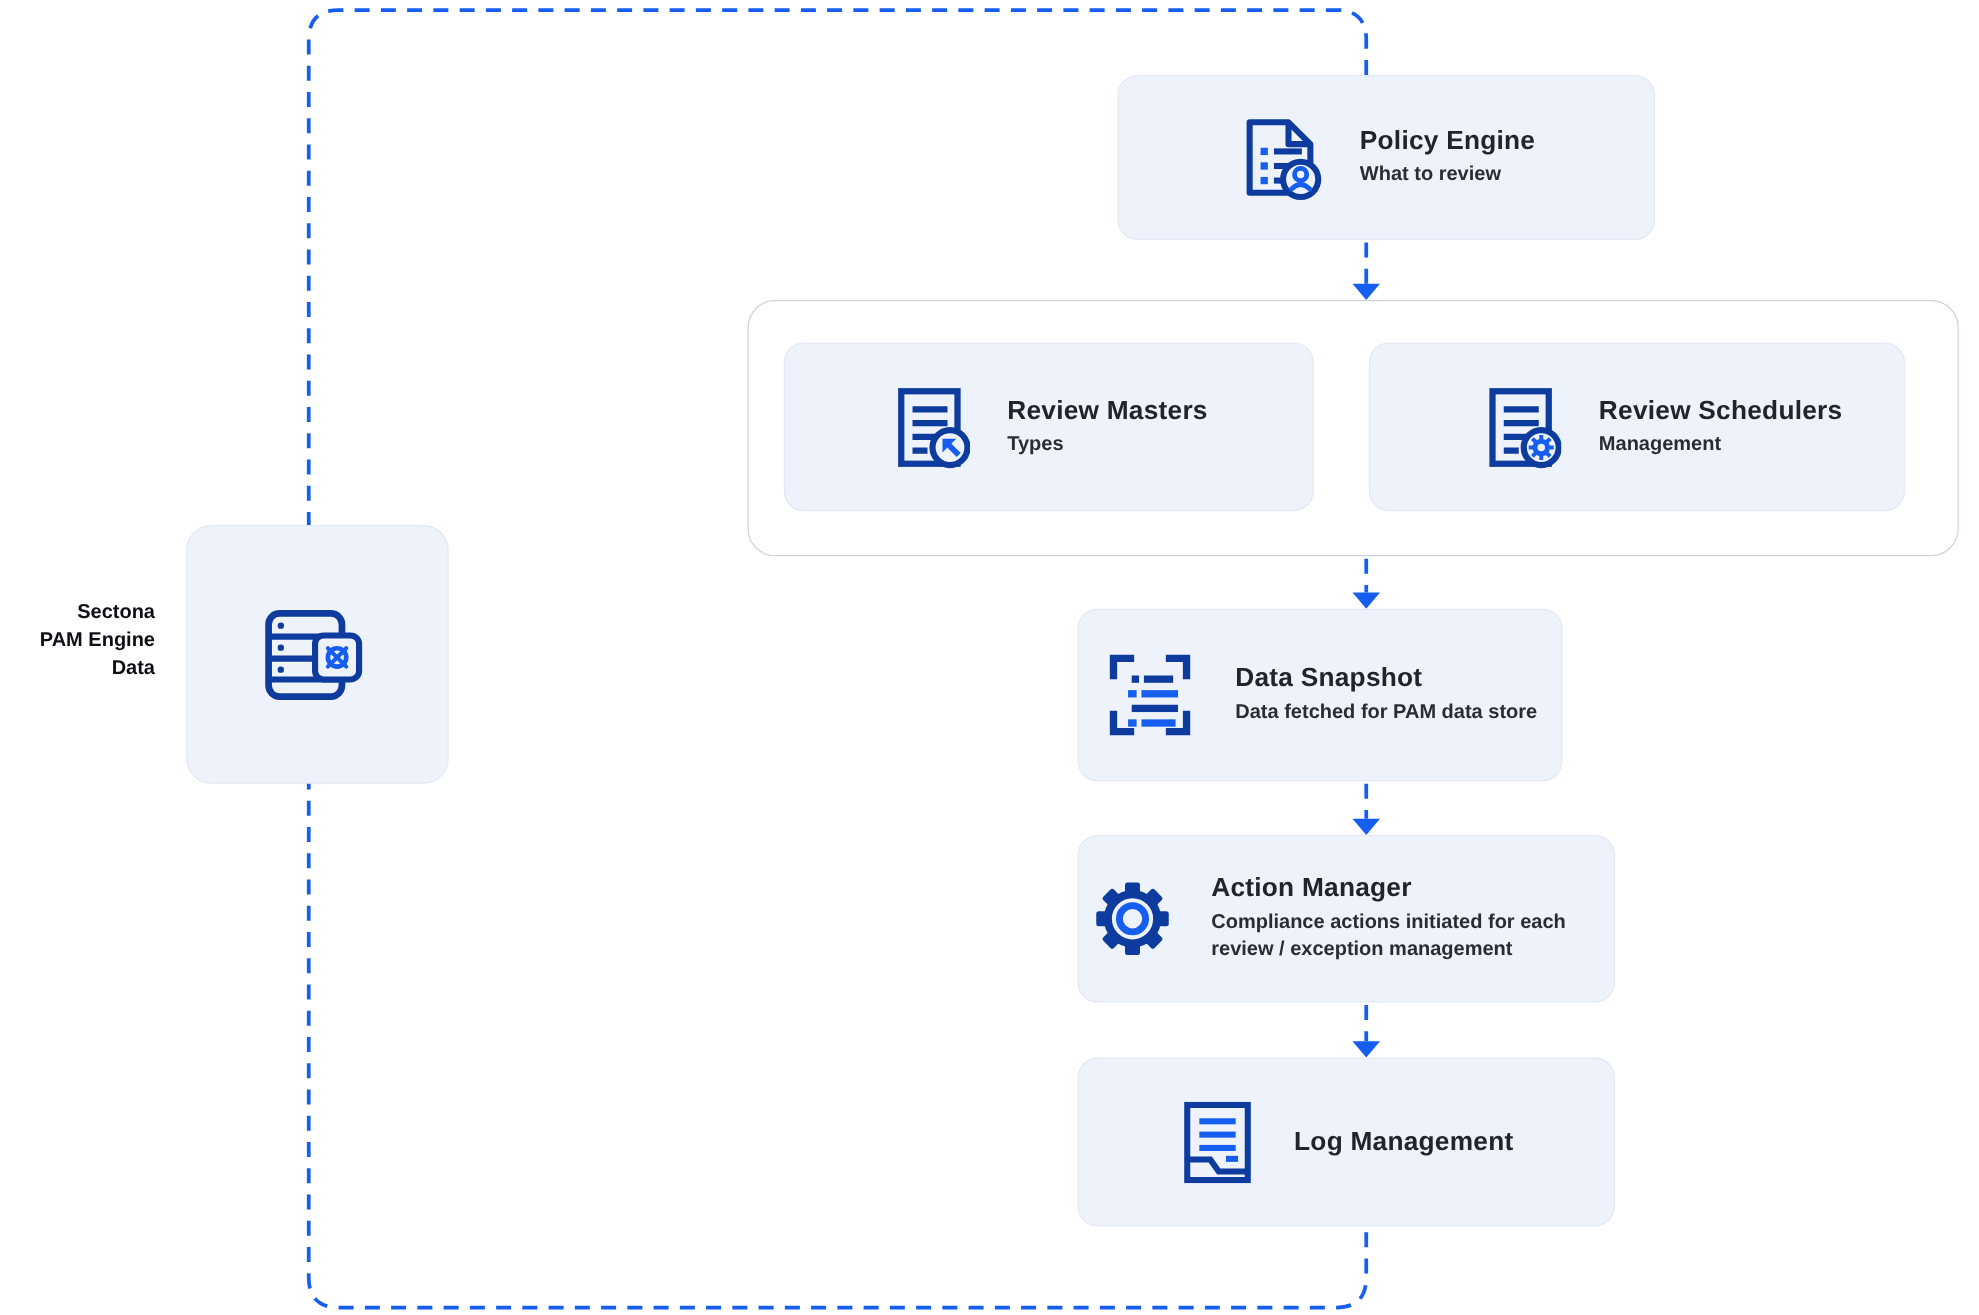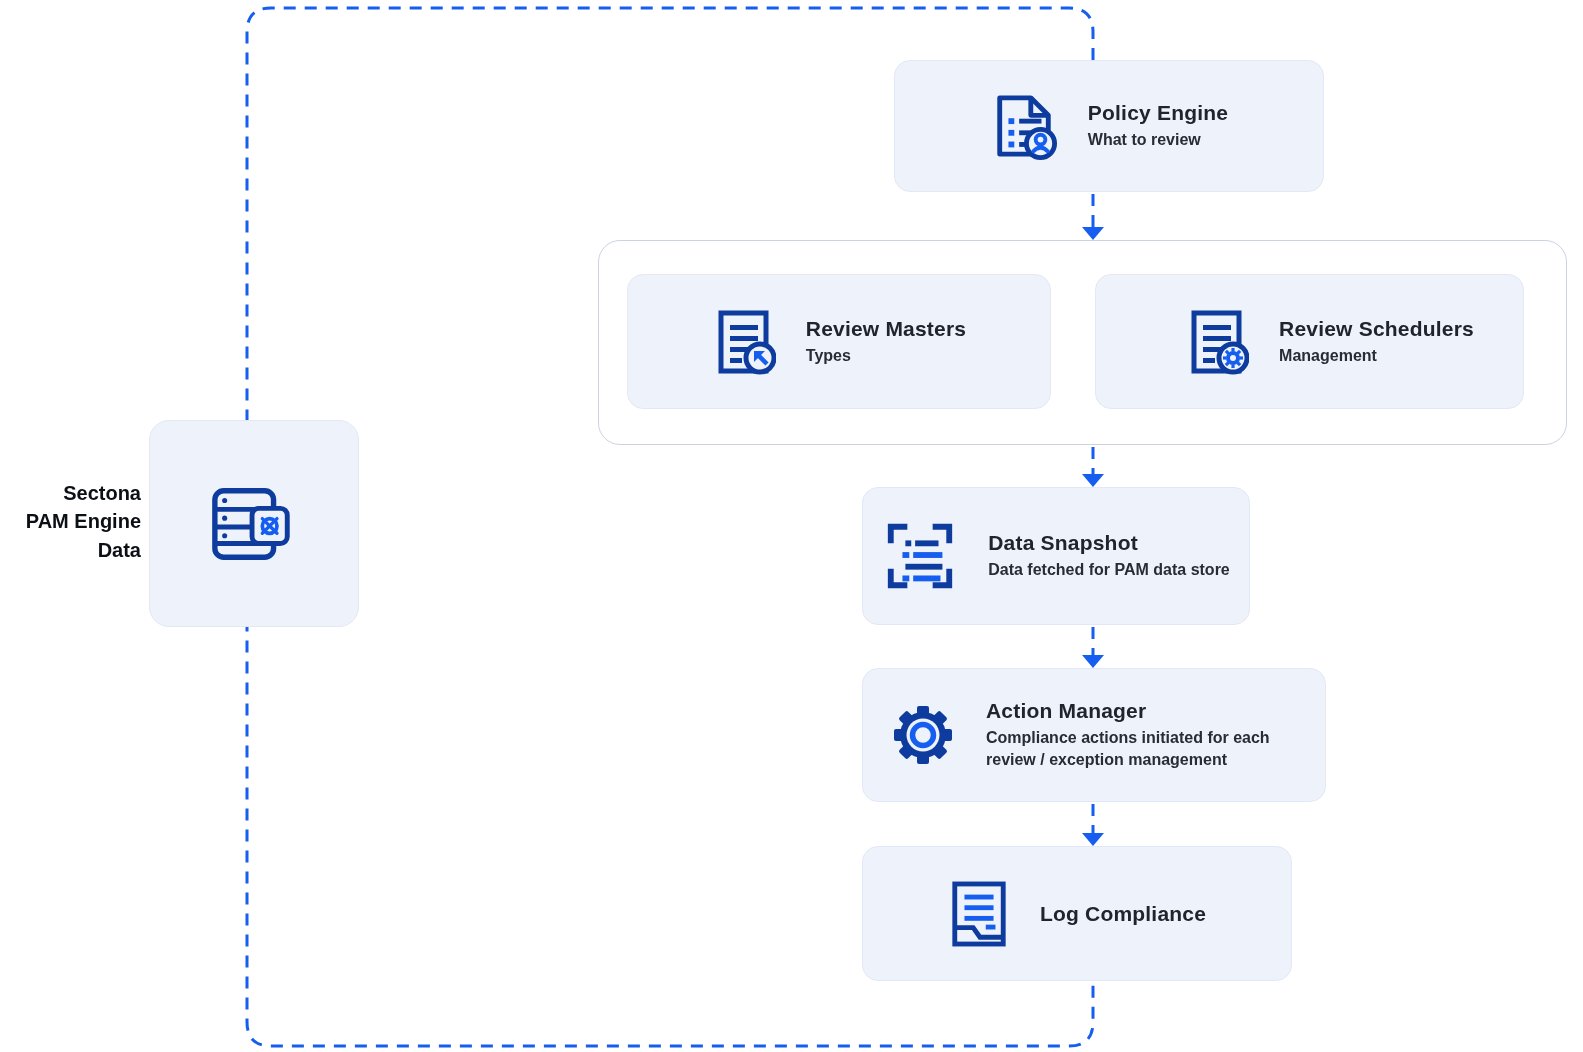--- a/index.html
+++ b/index.html
@@ -31,28 +31,28 @@
   }
   .node .txt{display:flex;flex-direction:column;}
   .node .title{font-size:21px;font-weight:700;color:var(--title-text);letter-spacing:.2px;}
   .node .subtitle{font-size:16px;font-weight:700;color:var(--subtitle-text);margin-top:4px;line-height:1.35;}
   .node svg{flex-shrink:0;}
 
   .node-policy{left:862px;top:60px;width:430px;height:132px;margin-left:32px;}
   .node-masters{left:627px;top:274px;width:424px;height:135px;}
   .node-schedulers{left:1095px;top:274px;width:429px;height:135px;padding-left:40px;}
   .node-snapshot{left:862px;top:487px;width:388px;height:138px;}
-  .node-action{left:862px;top:668px;width:464px;height:134px;}
+  .node-action{left:862px;top:668px;width:430px;height:134px;}
   .node-action .subtitle{max-width:312px;}
   .node-log{left:862px;top:846px;width:430px;height:135px;}
   .node-source{left:149px;top:420px;width:210px;height:207px;border-radius:20px;}
 
   .source-label{
-    position:absolute;left:17px;top:479px;width:124px;text-align:right;z-index:2;
-    font-size:20px;font-weight:700;color:#0C0F15;line-height:1.42;
+    position:absolute;left:0;top:479px;width:124px;text-align:right;z-index:2;
+    font-size:16px;font-weight:700;color:#0C0F15;line-height:1.42;
   }
   .source-label span{display:block;}
 
   
   .sN{stroke:var(--icon-navy);fill:none;}
   .sB{stroke:var(--accent-blue);fill:none;}
   .fN{fill:var(--icon-navy);}
   .fB{fill:var(--accent-blue);}
   .fBox{fill:var(--node-fill);}
 </style>
@@ -188,21 +188,21 @@
   <div class="node node-log">
     <svg width="62" height="74" viewBox="0 0 64 76">
       <rect class="sN" stroke-width="5" x="7" y="7" width="50" height="62"></rect>
       <rect class="fB" x="17" y="18" width="30" height="5"></rect>
       <rect class="fB" x="17" y="29" width="30" height="5"></rect>
       <rect class="fB" x="17" y="40" width="30" height="5"></rect>
       <path class="sN" stroke-width="5" d="M7 52 H26 L33 62 H57"></path>
       <rect class="fB" x="39" y="49" width="10" height="5"></rect>
     </svg>
     <div class="txt">
-      <div class="title">Log Compliance</div>
+      <div class="title">Log Management</div>
     </div>
   </div>
 
   <div class="node node-source">
     <svg width="90" height="80" viewBox="0 0 92 80">
       <rect class="sN" stroke-width="5.5" x="6" y="6" width="60" height="68" rx="9"></rect>
       <path class="sN" stroke-width="5" d="M6 25 H66"></path>
       <path class="sN" stroke-width="5" d="M6 43 H66"></path>
       <path class="sN" stroke-width="5" d="M6 60 H66"></path>
       <circle class="fN" cx="16" cy="16" r="2.6"></circle>

